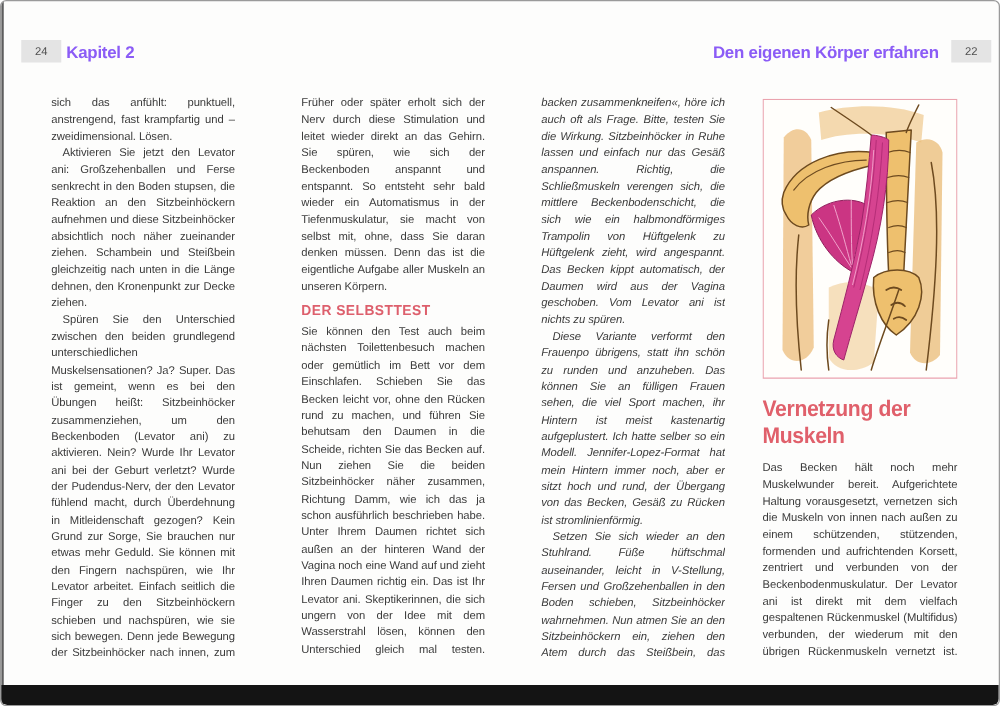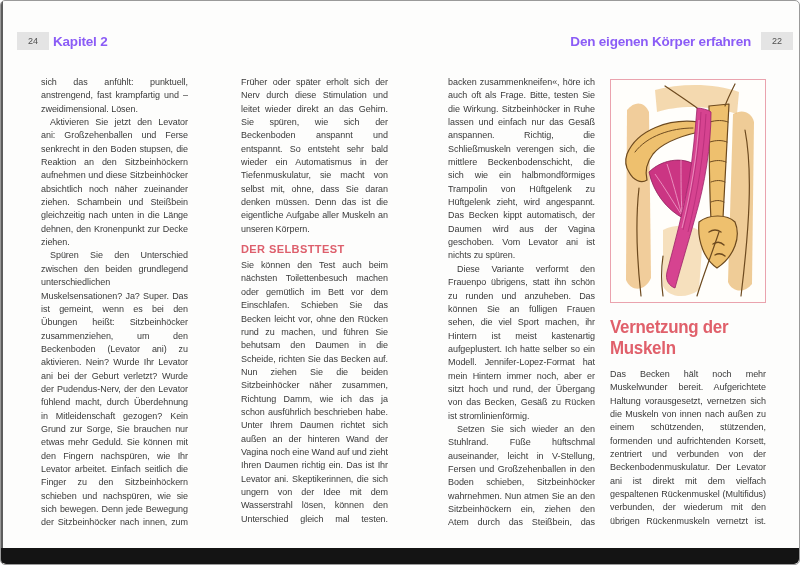--- a/index.html
+++ b/index.html
@@ -46,21 +46,21 @@
     <p class="ind">Aktivieren Sie jetzt den Levator ani: Großzehenballen und Ferse senkrecht in den Boden stupsen, die Reaktion an den Sitzbeinhöckern aufnehmen und diese Sitzbeinhöcker absichtlich noch näher zueinander ziehen. Schambein und Steißbein gleichzeitig nach unten in die Länge dehnen, den Kronenpunkt zur Decke ziehen.</p>
     <p class="ind">Spüren Sie den Unterschied zwischen den beiden grundlegend unterschiedlichen Muskelsensationen? Ja? Super. Das ist gemeint, wenn es bei den Übungen heißt: Sitzbeinhöcker zusammenziehen, um den Beckenboden (Levator ani) zu aktivieren. Nein? Wurde Ihr Levator ani bei der Geburt verletzt? Wurde der Pudendus-Nerv, der den Levator fühlend macht, durch Überdehnung in Mitleidenschaft gezogen? Kein Grund zur Sorge, Sie brauchen nur etwas mehr Geduld. Sie können mit den Fingern nachspüren, wie Ihr Levator arbeitet. Einfach seitlich die Finger zu den Sitzbeinhöckern schieben und nachspüren, wie sie sich bewegen. Denn jede Bewegung der Sitzbeinhöcker nach innen, zum Damm hin, beinhaltet eine Aktivität der innersten Beckenbodenschicht. Jedes Mal, wenn Sie diese Muskelschicht aktivieren, wird der Pudendus-Nerv stimuliert.</p>
   </div>
 
   <div class="col" style="left:204px;width:147px;margin-left:36px;">
     <p>Früher oder später erholt sich der Nerv durch diese Stimulation und leitet wieder direkt an das Gehirn. Sie spüren, wie sich der Beckenboden anspannt und entspannt. So entsteht sehr bald wieder ein Automatismus in der Tiefenmuskulatur, sie macht von selbst mit, ohne, dass Sie daran denken müssen. Denn das ist die eigentliche Aufgabe aller Muskeln an unseren Körpern.</p>
     <h2 class="minihead">DER SELBSTTEST</h2>
     <p>Sie können den Test auch beim nächsten Toilettenbesuch machen oder gemütlich im Bett vor dem Einschlafen. Schieben Sie das Becken leicht vor, ohne den Rücken rund zu machen, und führen Sie behutsam den Daumen in die Scheide, richten Sie das Becken auf. Nun ziehen Sie die beiden Sitzbeinhöcker näher zusammen, Richtung Damm, wie ich das ja schon ausführlich beschrieben habe. Unter Ihrem Daumen richtet sich außen an der hinteren Wand der Vagina noch eine Wand auf und zieht Ihren Daumen richtig ein. Das ist Ihr Levator ani. Skeptikerinnen, die sich ungern von der Idee mit dem Wasserstrahl lösen, können den Unterschied gleich mal testen. Entspannen, die Sitzbeinhöcker ruhig lassen, und nur die Schließmuskeln anziehen. So hebt sich die äußerste Schicht leicht an, in der Vagina spüren Sie wenig bis nichts. »Warum kann ich nicht einfach die Po-</p>
   </div>
 
-  <div class="col" style="left:447px;width:147px;">
+  <div class="col" style="left:432px;width:147px;font-style:italic;">
     <p>backen zusammenkneifen«, höre ich auch oft als Frage. Bitte, testen Sie die Wirkung. Sitzbeinhöcker in Ruhe lassen und einfach nur das Gesäß anspannen. Richtig, die Schließmuskeln verengen sich, die mittlere Beckenbodenschicht, die sich wie ein halbmondförmiges Trampolin von Hüftgelenk zu Hüftgelenk zieht, wird angespannt. Das Becken kippt automatisch, der Daumen wird aus der Vagina geschoben. Vom Levator ani ist nichts zu spüren.</p>
     <p class="ind">Diese Variante verformt den Frauenpo übrigens, statt ihn schön zu runden und anzuheben. Das können Sie an fülligen Frauen sehen, die viel Sport machen, ihr Hintern ist meist kastenartig aufgeplustert. Ich hatte selber so ein Modell. Jennifer-Lopez-Format hat mein Hintern immer noch, aber er sitzt hoch und rund, der Übergang von das Becken, Gesäß zu Rücken ist stromlinienförmig.</p>
     <p class="ind">Setzen Sie sich wieder an den Stuhlrand. Füße hüftschmal auseinander, leicht in V-Stellung, Fersen und Großzehenballen in den Boden schieben, Sitzbeinhöcker wahrnehmen. Nun atmen Sie an den Sitzbeinhöckern ein, ziehen den Atem durch das Steißbein, das Kreuzbein, die Wirbelsäule zum Kopf hoch, atmen am Kronenpunkt aus und werden – Achtung – beim Ausatmen größer als beim Einatmen. Schwierig? Nur am Anfang.</p>
   </div>
 
   <div class="col" style="left:609px;width:156px;top:78px;height:447px;">
 
     <div class="figure">
       <svg viewBox="0 0 154 222" xmlns="http://www.w3.org/2000/svg" preserveAspectRatio="xMidYMid slice">
 

